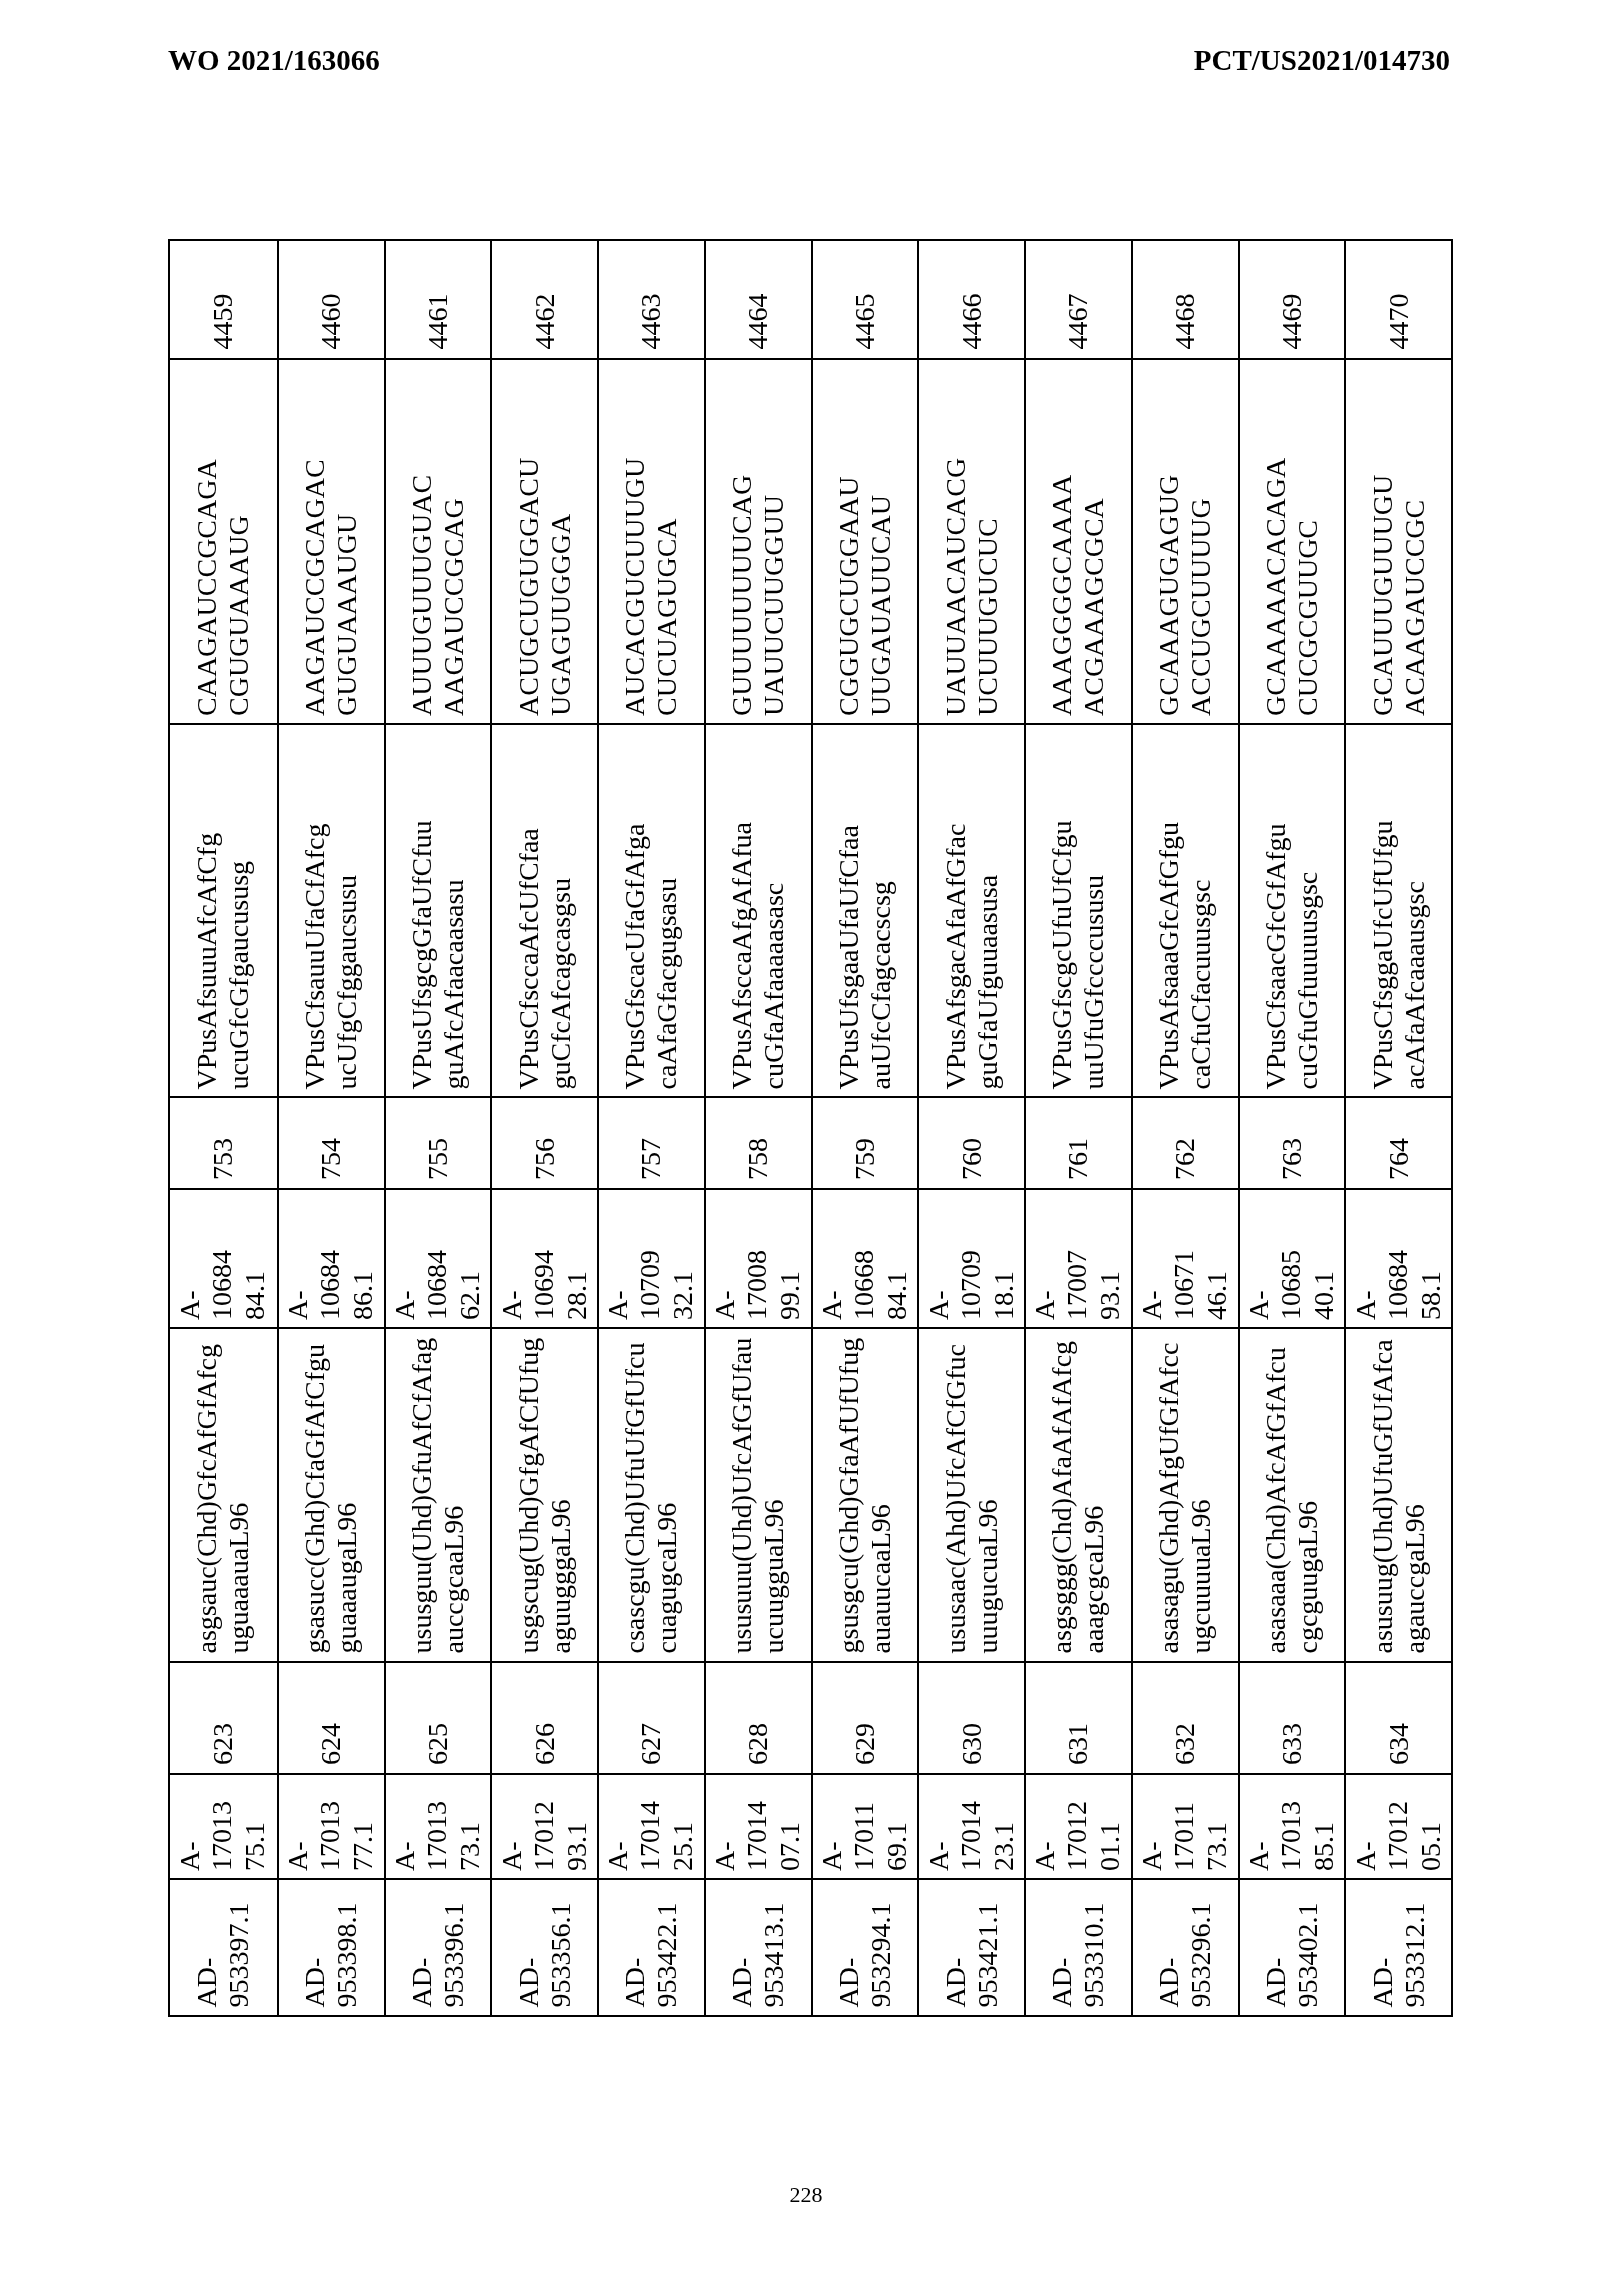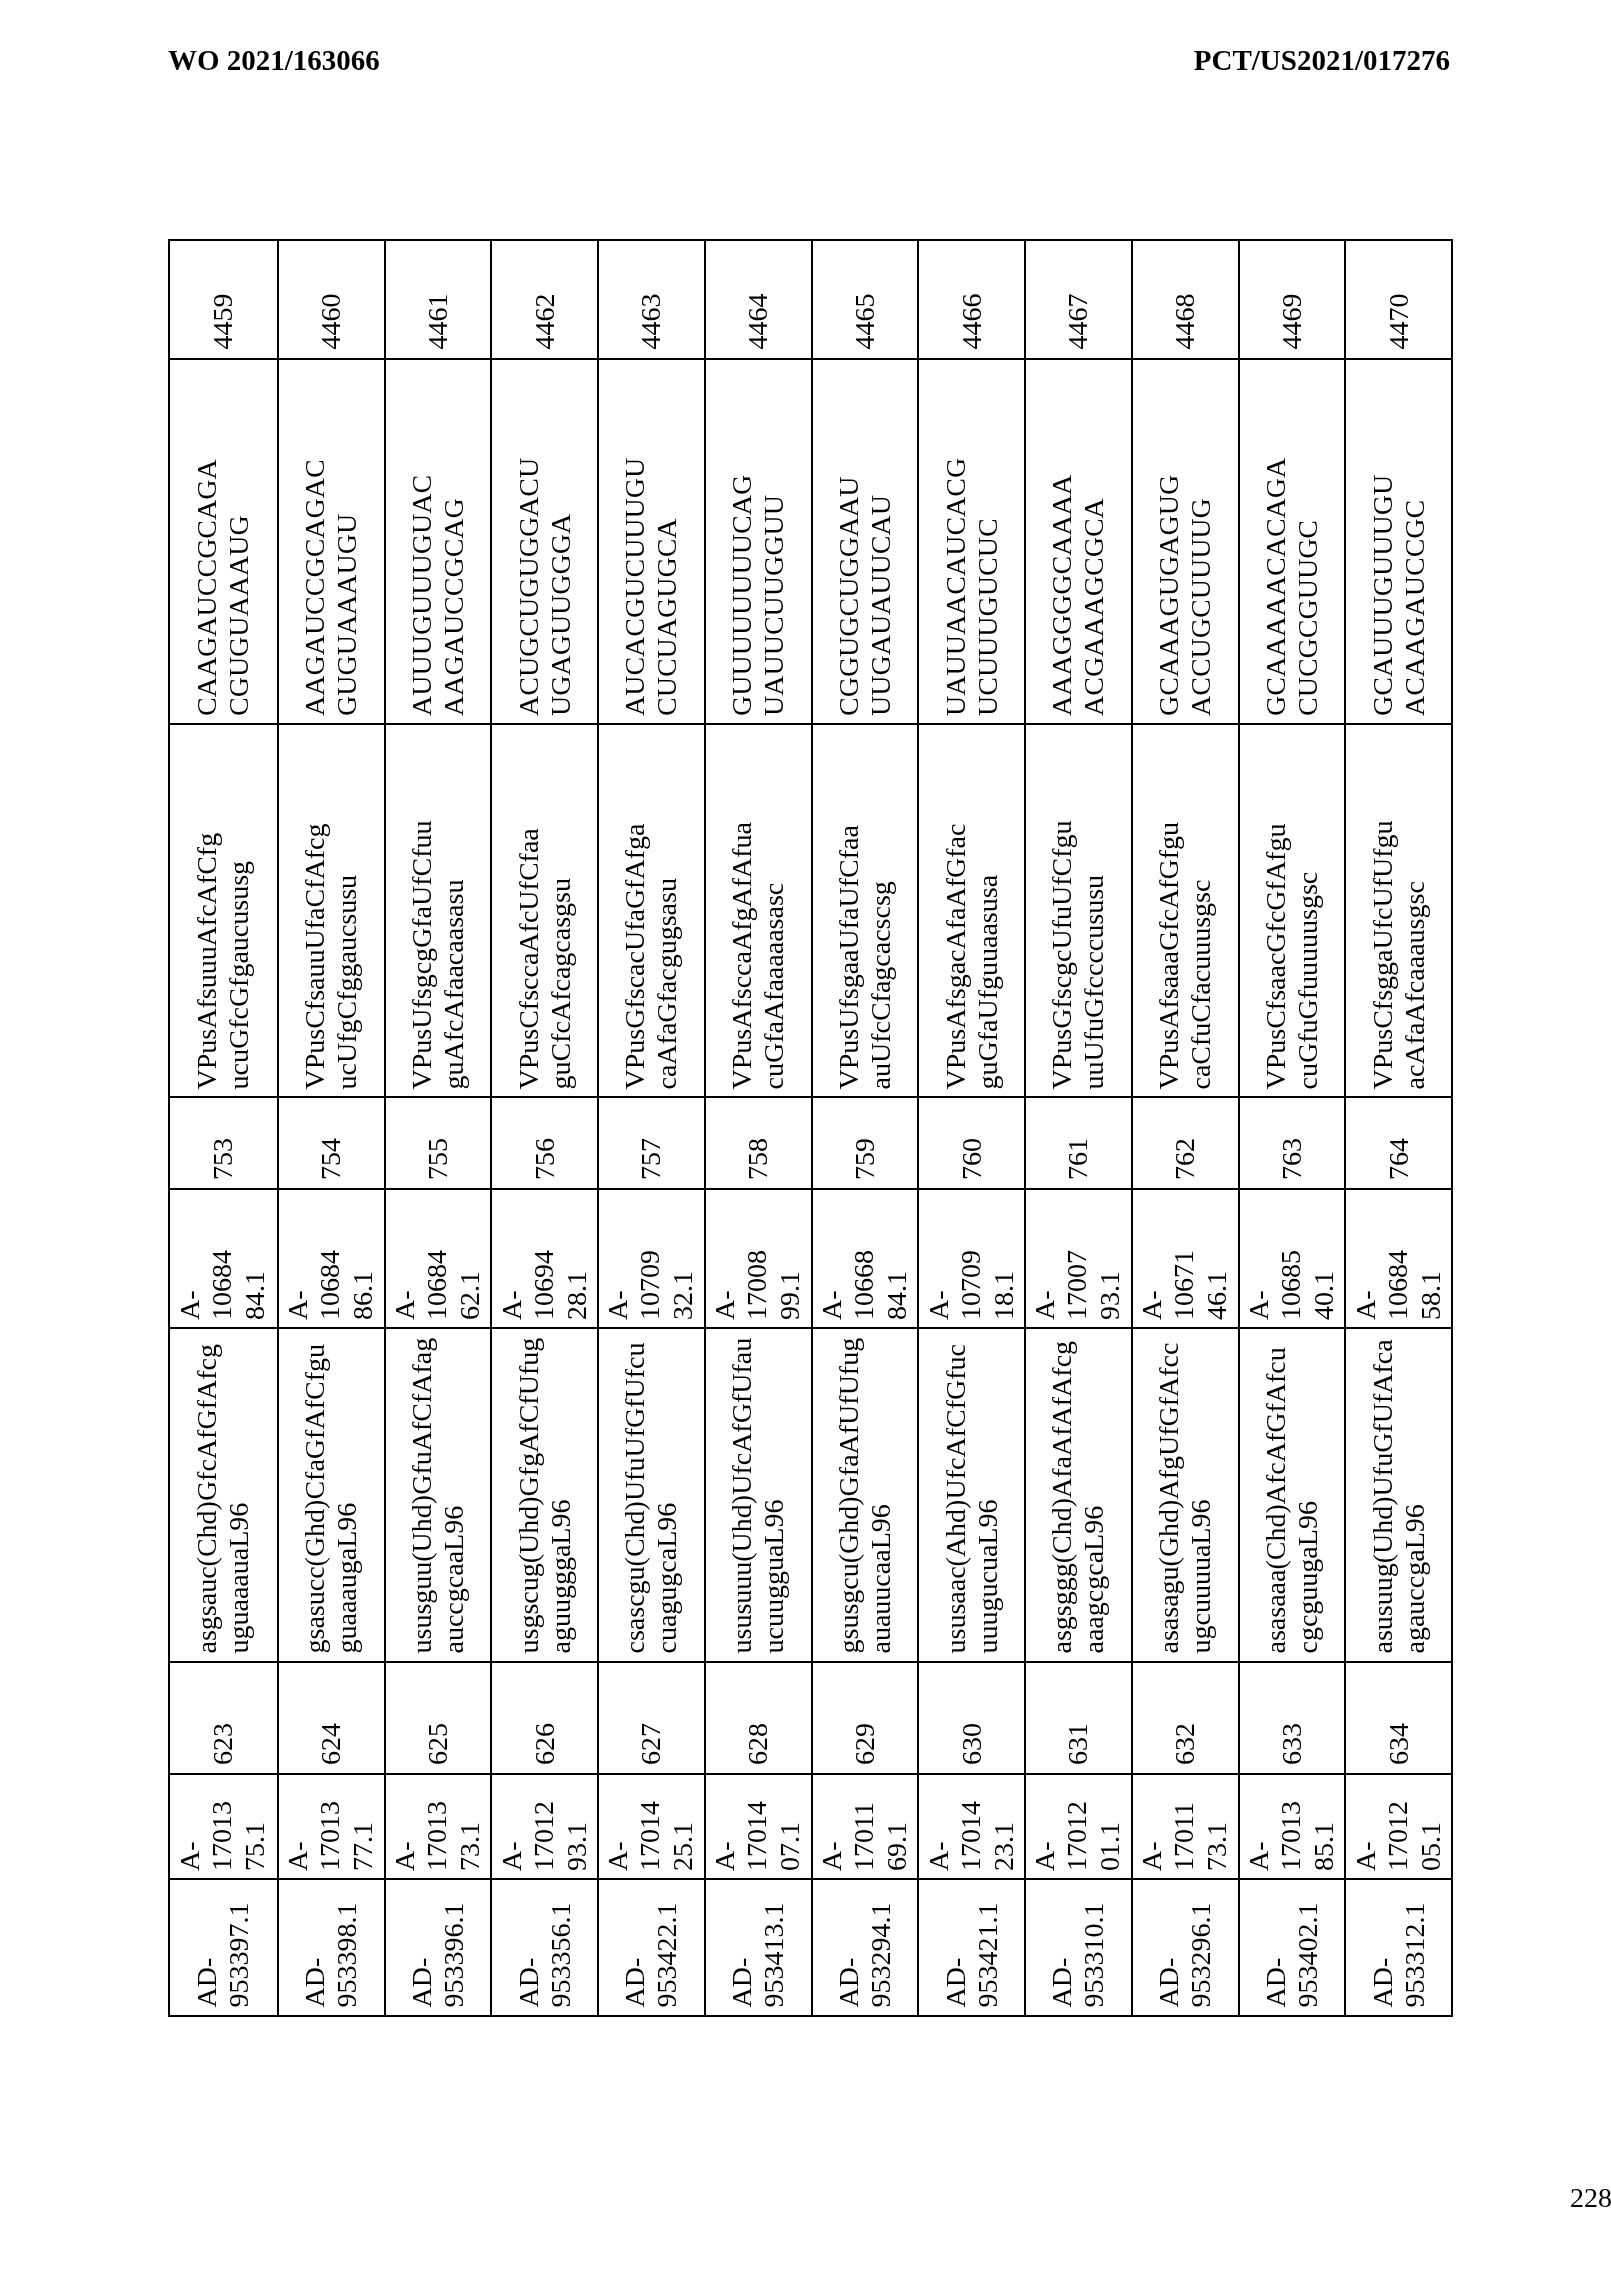--- a/index.html
+++ b/index.html
@@ -28,27 +28,27 @@
   .b0 .rot { width:99px; }
   .b1 .rot { width:348px; }
   .b2 .rot { width:357px; }
   .b3 .rot { width:74px; }
   .b4 .rot { width:122px; }
   .b5 .rot { width:317px; }
   .b6 .rot { width:94px; }
   .b7 .rot { width:88px; }
   .b8 .rot { width:119px; }
   .ln { white-space:nowrap; }
-  .pagenum { position:absolute; left:0; right:0; top:2182px; text-align:right; font-size:28px; }
+  .pagenum { position:absolute; left:0; right:0; top:2182px; text-align:center; font-size:22px; }
 </style>
 </head>
 <body>
 
 <div class="hdr hdr-left">WO 2021/163066</div>
-<div class="hdr hdr-right">PCT/US2021/017276</div>
+<div class="hdr hdr-right">PCT/US2021/014730</div>
 
 <div class="seqtable">
   <div class="col">
     <div class="cell b0">
       <div class="rot">
           <div class="ln">4459</div>
         </div>
     </div>
     <div class="cell b1">
       <div class="rot">

